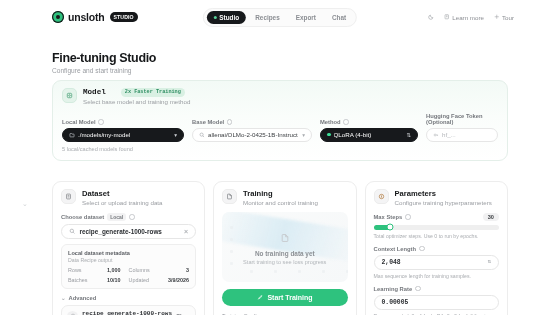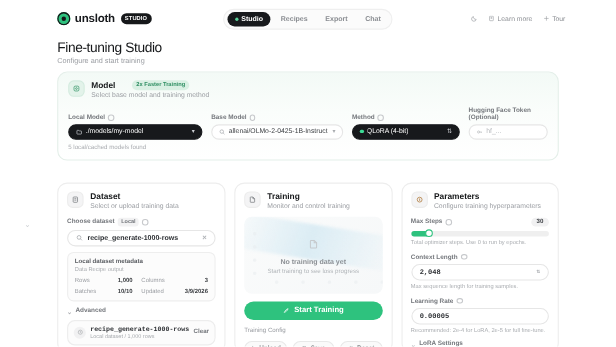--- a/index.html
+++ b/index.html
@@ -60,21 +60,21 @@
     padding-right: 32px;
   }
   .tr-item {
     font-size: 6.2px; color: #8b8e93; font-weight: 500;
     display: flex; align-items: center; gap: 2.5px;
   }
   .ico { display: inline-flex; align-items: center; justify-content: center; }
 
   
   .page-head { padding: 2px 0 6px 52px; }
-  .page-title { font-size: 12.5px; font-weight: 400; letter-spacing: -.35px; color: #16181a; }
+  .page-title { font-size: 12.5px; font-weight: 700; letter-spacing: -.35px; color: #16181a; margin-top: 15px; }
   .page-sub { font-size: 6.6px; color: #9a9da2; margin-top: 1.5px; }
 
   
   .wrap { padding: 0 52px; }
   .card {
     background: #fff; border: 1px solid #ededed; border-radius: 9px;
   }
   .model-card {
     background: linear-gradient(180deg, #f3faf6 0%, #fafdfb 45%, #ffffff 100%);
     border: 1px solid #e4efe9;
@@ -82,21 +82,21 @@
     padding: 7px 9px 8px 9px;
   }
   .card-head { display: flex; align-items: flex-start; gap: 6px; }
   .card-icon {
     width: 15px; height: 15px; border-radius: 5px;
     background: #e3f3ea; border: 1px solid #d4ebdf;
     display: flex; align-items: center; justify-content: center;
     flex: none;
   }
   .card-icon.neutral { background: #f4f4f5; border-color: #ececec; }
-  .card-title-row { display: flex; align-items: flex-start; gap: 15px; }
+  .card-title-row { display: flex; align-items: flex-start; gap: 15px; font-family: Liberation Mono, monospace; }
   .card-title { font-size: 7.6px; font-weight: 700; color: #16181a; }
   .pill-green {
     font-size: 5.2px; font-weight: 700; color: #2f8f63;
     background: #d9f0e3; border-radius: 999px; padding: 1.5px 4px;
     white-space: nowrap;
   }
   .card-sub { font-size: 6.2px; color: #9a9da2; margin-top: 1.5px; }
 
   .field-row { display: flex; gap: 8px; margin-top: 8px; align-items: flex-end; }
   .field { display: flex; flex-direction: column; gap: 2.5px; }

